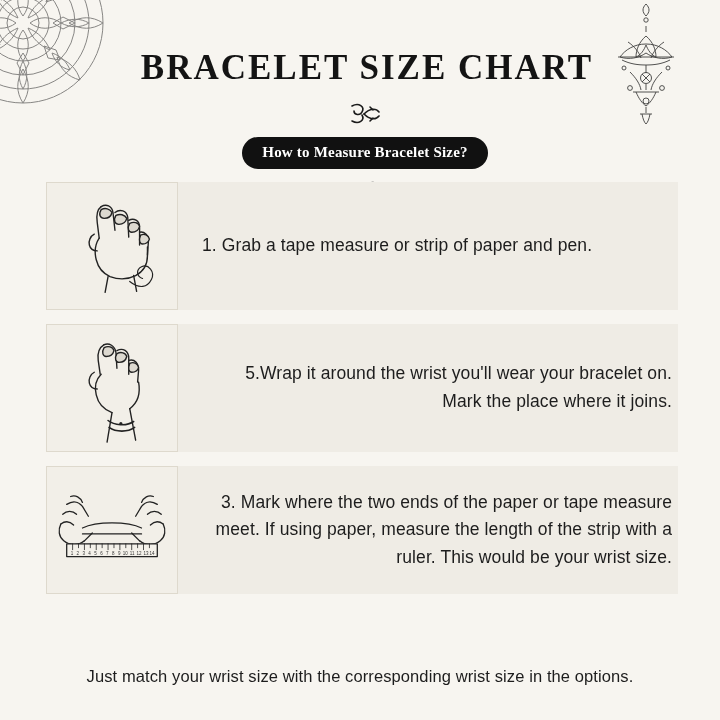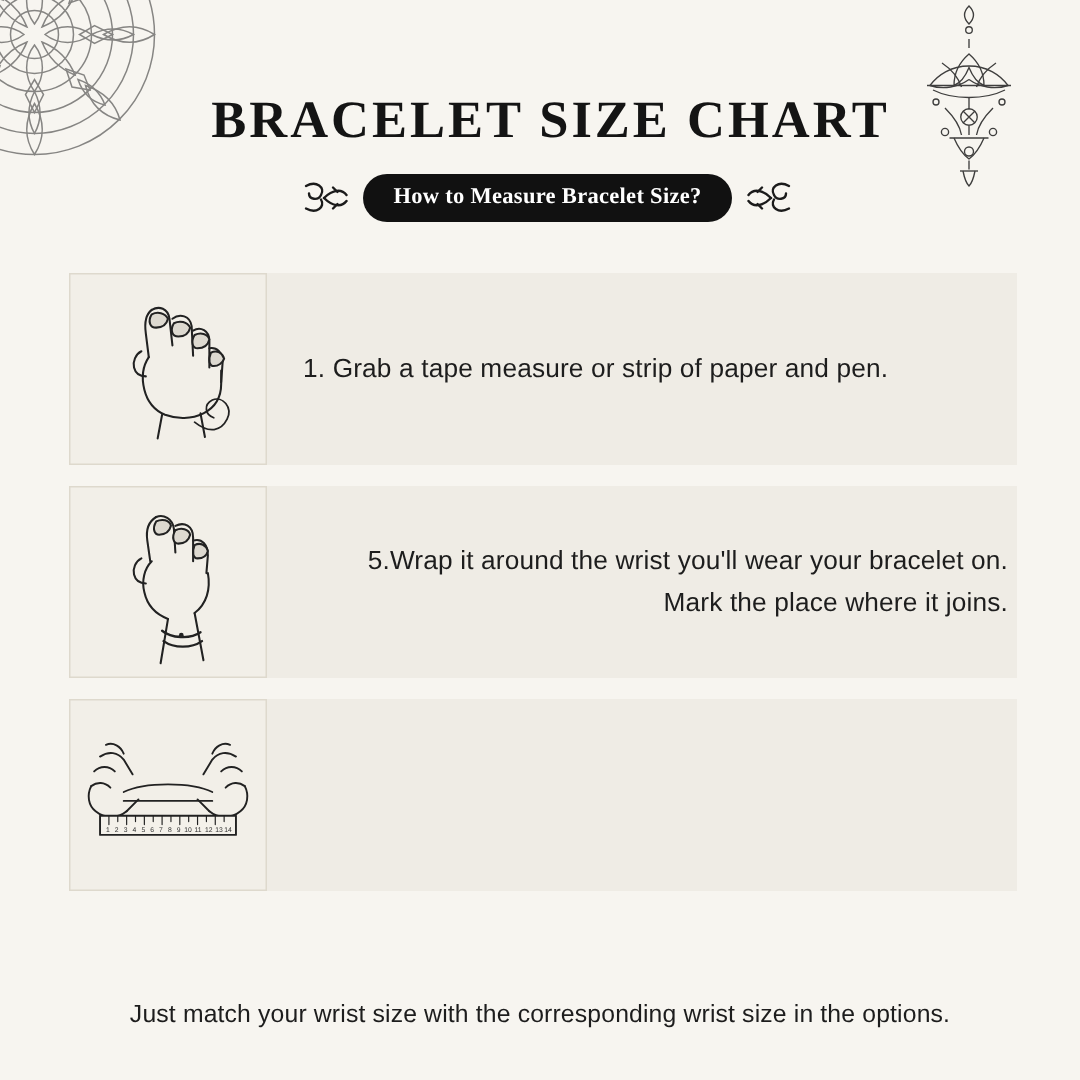--- a/index.html
+++ b/index.html
@@ -43,31 +43,32 @@
     left: 0;
     width: 720px;
     text-align: center;
   }
   .main-title {
     font-family: "Liberation Serif", serif;
     font-size: 35px;
     letter-spacing: 2.0px;
     font-weight: 700;
     color: #141414;
-    margin: 16px;
+    margin: 4px;
     padding-left: 14px;
   }
 
   .subtitle-row {
     margin-top: 13px;
     display: flex;
     align-items: center;
     justify-content: center;
     gap: 10px;
     padding-left: 10px;
+    flex-direction: column;
   }
   .flourish {
     width: 30px;
     height: 26px;
     flex: 0 0 auto;
   }
   .subtitle-pill {
     background: #111111;
     color: #ffffff;
     font-family: "Liberation Serif", serif;
@@ -362,17 +363,18 @@
               <text x="72" y="89">9</text>
             <text x="77" y="89">10</text>
               <text x="84" y="89">11</text>
               <text x="91" y="89">12</text>
             <text x="98" y="89">13</text>
               <text x="104" y="89">14</text>
           </g>
         </g>
       </svg>
     </div>
+    <div class="step-text">3. Mark where the two ends of the paper or tape measure meet. If using paper, measure the length of the strip with a ruler. This would be your wrist size.</div>
   </div>
 
 </div>
 
 <div class="footer">Just match your wrist size with the corresponding wrist size in the options.</div>
 
 </body></html>

